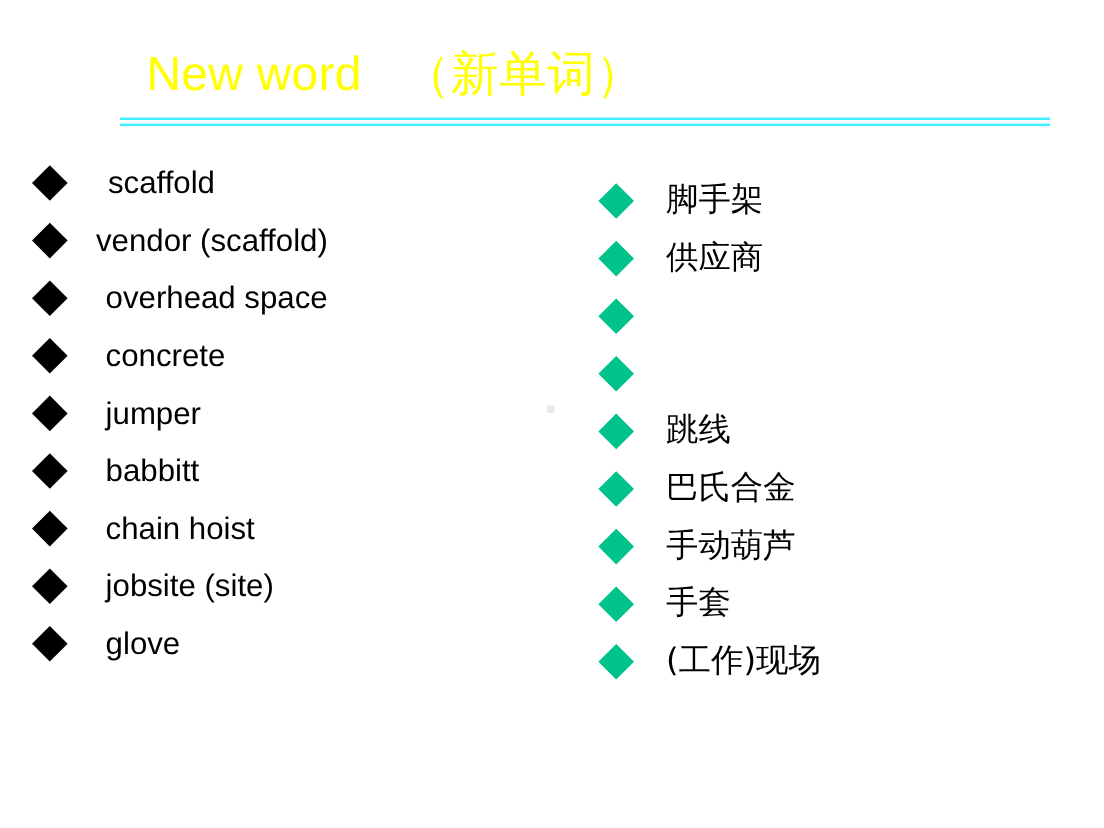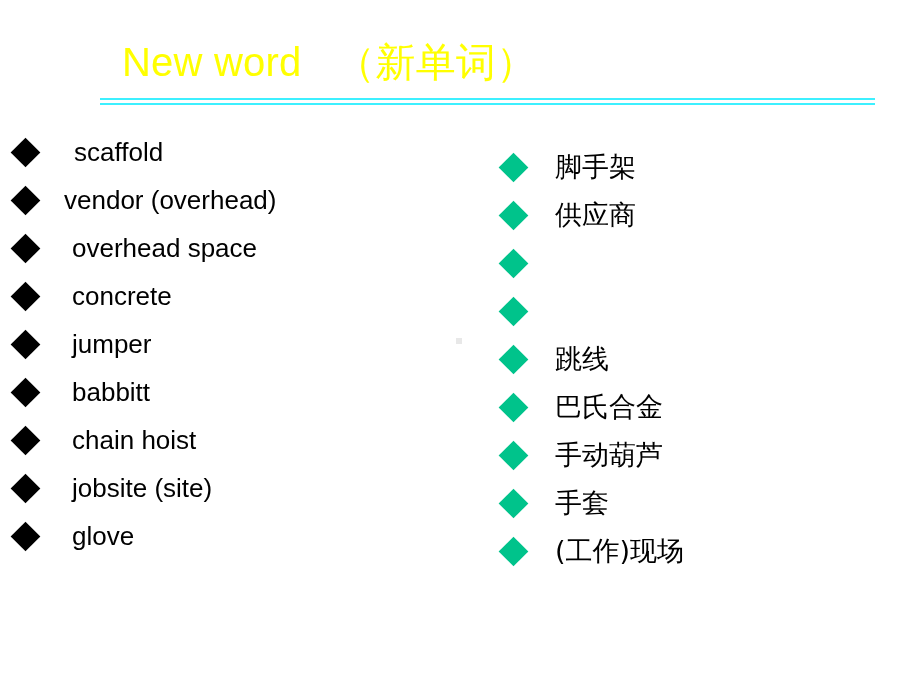--- a/index.html
+++ b/index.html
@@ -65,21 +65,21 @@
     top: 128px;
     width: 920px;
     height: 440px;
   }
 
   .col {
     position: absolute;
     top: 0;
     height: 440px;
   }
-  .col-left  { left: 0px;   width: 480px; }
+  .col-left  { left: 16px;   width: 480px; }
   .col-right { left: 494px; width: 426px; margin-top: 15px; }
 
   .vocab-row {
     position: relative;
     height: 48px;
     display: flex;
     align-items: center;
   }
 
   .bullet {
@@ -145,21 +145,21 @@
 
     <div class="col col-left">
 
       <div class="vocab-row">
         <span class="bullet"></span>
         <span class="vocab-text indent-a">scaffold</span>
       </div>
 
       <div class="vocab-row">
         <span class="bullet"></span>
-        <span class="vocab-text indent-b">vendor (overhead)</span>
+        <span class="vocab-text indent-b">vendor (scaffold)</span>
       </div>
 
       <div class="vocab-row">
         <span class="bullet"></span>
         <span class="vocab-text">overhead space</span>
       </div>
 
       <div class="vocab-row">
         <span class="bullet"></span>
         <span class="vocab-text">concrete</span>

